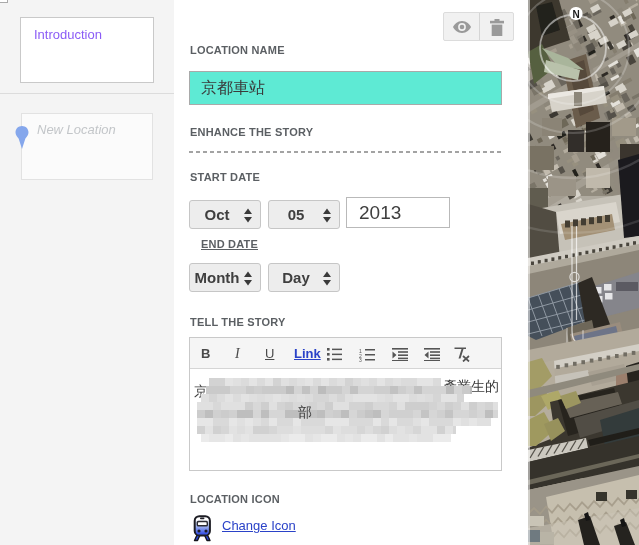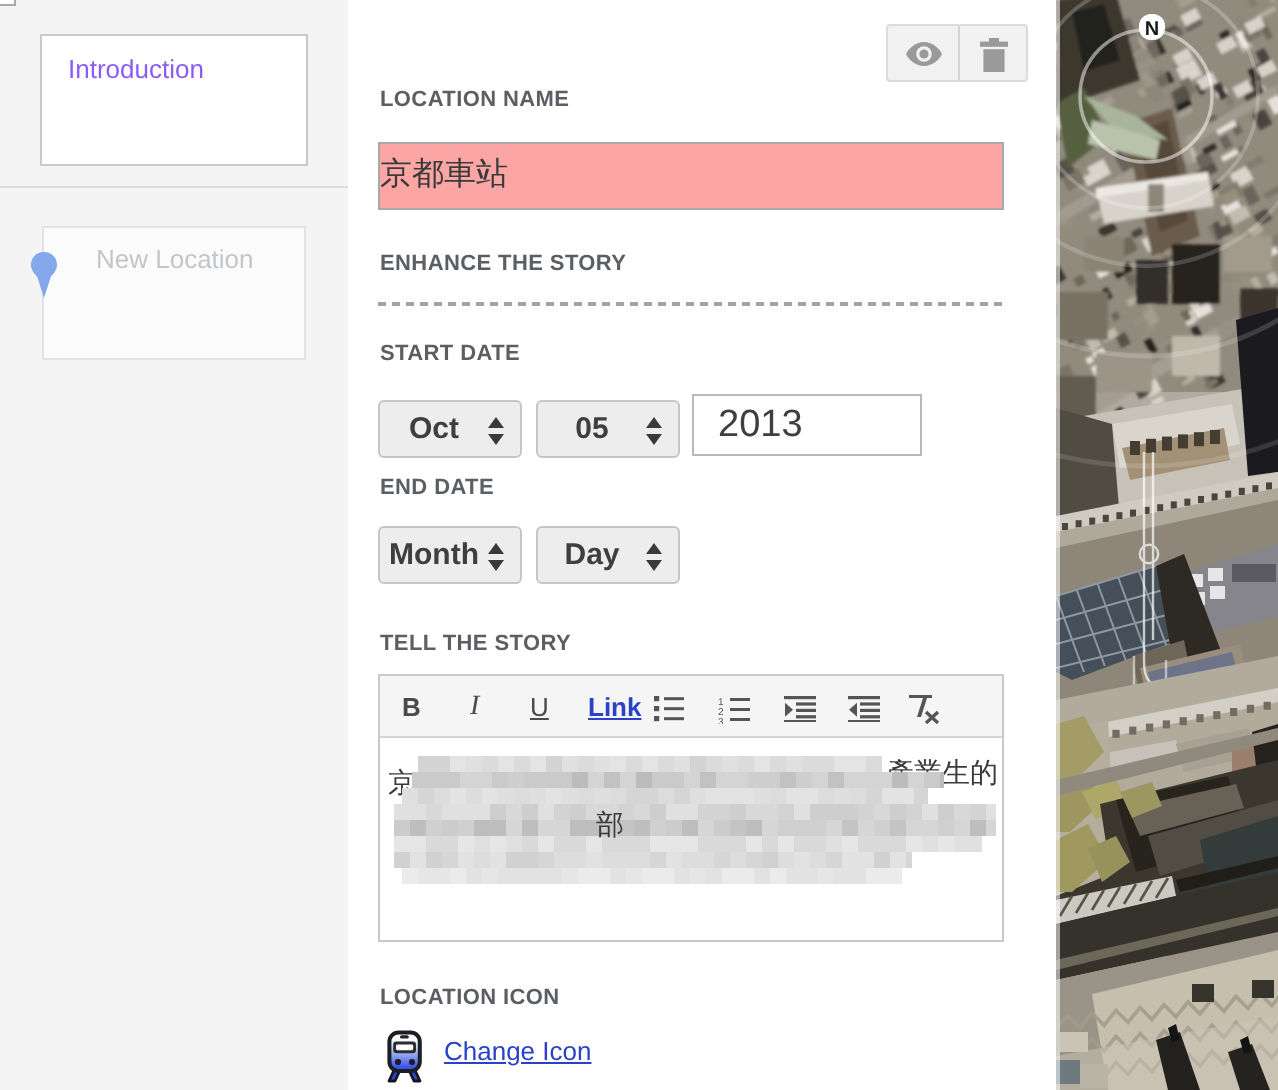--- a/index.html
+++ b/index.html
@@ -6,34 +6,34 @@
 html,body { width:639px; height:545px; overflow:hidden; }
 body { font-family:"Liberation Sans", sans-serif; background:#fff; }
 #app { position:relative; width:639px; height:545px; }
 
 #side { position:absolute; left:0; top:0; width:174px; height:545px; background:#f4f4f4; }
 #notch { position:absolute; left:0; top:0; width:8px; height:3px; background:#fff; border-right:1px solid #aaa; border-bottom:1px solid #aaa; }
 #intro { position:absolute; left:20px; top:17px; width:134px; height:66px; background:#fff; border:1px solid #c9c9c9; }
 #intro span { display:block; margin:9px 0 0 13px; color:#8b5cf6; font-size:13px; }
 #sep { position:absolute; left:0; top:93px; width:174px; height:1px; background:#dcdcdc; }
 #newloc { position:absolute; left:21px; top:113px; width:132px; height:67px; background:#fbfbfb; border:1px solid #e2e2e2; }
-#newloc span { display:block; margin:8px 0 0 26px; color:#c3c6c9; font-size:13px; }
+#newloc span { display:block; margin:8px 0 0 15px; color:#c3c6c9; font-size:13px;font-style:italic; }
 #pin { position:absolute; left:14px; top:125px; width:16px; height:25px; }
 #addbtn { position:absolute; left:21px; top:197px; width:107px; height:28px; background:#9cb7ea; border-radius:4px; color:#fff; font-size:12px; font-weight:bold; text-align:center; line-height:28px; text-shadow:0 0 1px #fff; }
 
 #main { position:absolute; left:174px; top:0; width:354px; height:545px; background:#fff; }
 .lbl { position:absolute; color:#5b5f63; font-size:11px; font-weight:bold; letter-spacing:0.2px; }
 #btngroup { position:absolute; left:269px; top:12px; width:71px; height:29px; background:#f1f1f1; border:1px solid #dcdcdc; border-radius:2px; }
 #btngroup .div { position:absolute; left:35px; top:0; width:1px; height:27px; background:#d5d5d5; }
-#nameinput { position:absolute; left:15px; top:71px; width:313px; height:34px; border:1px solid #a9a9a9; background:#fca5a5; font-size:16px; color:#3a3a3a; line-height:32px; }
+#nameinput { position:absolute; left:15px; top:71px; width:313px; height:34px; border:1px solid #a9a9a9; background:#5eead4; font-size:16px; color:#3a3a3a; line-height:32px; padding-left:11px; }
 #dash { position:absolute; left:15px; top:151px; width:314px; height:2px; background:repeating-linear-gradient(90deg,#a3a3a3 0,#a3a3a3 4px,transparent 4px,transparent 7px); }
 .sel { position:absolute; height:29px; background:#ededed; border:1px solid #c6c6c6; border-radius:3px; color:#3f3f3f; font-size:15px; font-weight:bold; }
 .sel .tx { position:absolute; left:0; top:0; width:100%; height:100%; display:flex; align-items:center; justify-content:center; padding-right:16px; }
 .sel svg { position:absolute; right:7px; top:7px; }
-.yr { position:absolute; width:115px; height:31px; border:1px solid #b9b9b9; background:#fff; font-size:19px; padding-left:12px; line-height:29px; }
+.yr { position:absolute; width:104px; height:31px; border:1px solid #b9b9b9; background:#fff; font-size:19px; padding-left:12px; line-height:29px; }
 
 #editor { position:absolute; left:15px; top:337px; width:313px; height:134px; border:1px solid #c9c9c9; background:#fff; }
 #toolbar { position:absolute; left:0; top:0; width:311px; height:31px; background:#f5f5f5; border-bottom:1px solid #d5d5d5; }
 .tb { position:absolute; top:0; height:31px; line-height:31px; font-size:13px; color:#4a4a4a; }
 #story { position:absolute; left:0; top:0; width:311px; height:132px; font-size:14px; color:#333; }
 #chgicon { position:absolute; left:48px; top:518px; color:#2a42c8; font-size:13px; text-decoration:underline; }
 
 #map { position:absolute; left:528px; top:0; width:111px; height:545px; background:#958d7f; overflow:hidden; }
 </style>
 </head>
@@ -82,21 +82,21 @@
     </div>
     <div class="sel" style="left:94px; top:200px; width:72px;">
         <span class="tx">05</span>
       <svg width="10" height="15" viewBox="0 0 10 15">
           <path d="M5 0.5 L9 6 L1 6 Z" fill="#3a3a3a"></path>
           <path d="M5 14.5 L9 9 L1 9 Z" fill="#3a3a3a"></path>
         </svg>
     </div>
     <div class="yr" style="left:172px; top:197px; color:#3f3f3f;">2013</div>
 
-    <div class="lbl" style="left:16px; top:238px;">END DATE</div>
+    <div class="lbl" style="left:27px; top:238px;text-decoration:underline;">END DATE</div>
     <div class="sel" style="left:15px; top:263px; width:72px;">
         <span class="tx">Month</span>
       <svg width="10" height="15" viewBox="0 0 10 15">
           <path d="M5 0.5 L9 6 L1 6 Z" fill="#3a3a3a"></path>
           <path d="M5 14.5 L9 9 L1 9 Z" fill="#3a3a3a"></path>
         </svg>
     </div>
     <div class="sel" style="left:94px; top:263px; width:72px;">
         <span class="tx">Day</span>
       <svg width="10" height="15" viewBox="0 0 10 15">

